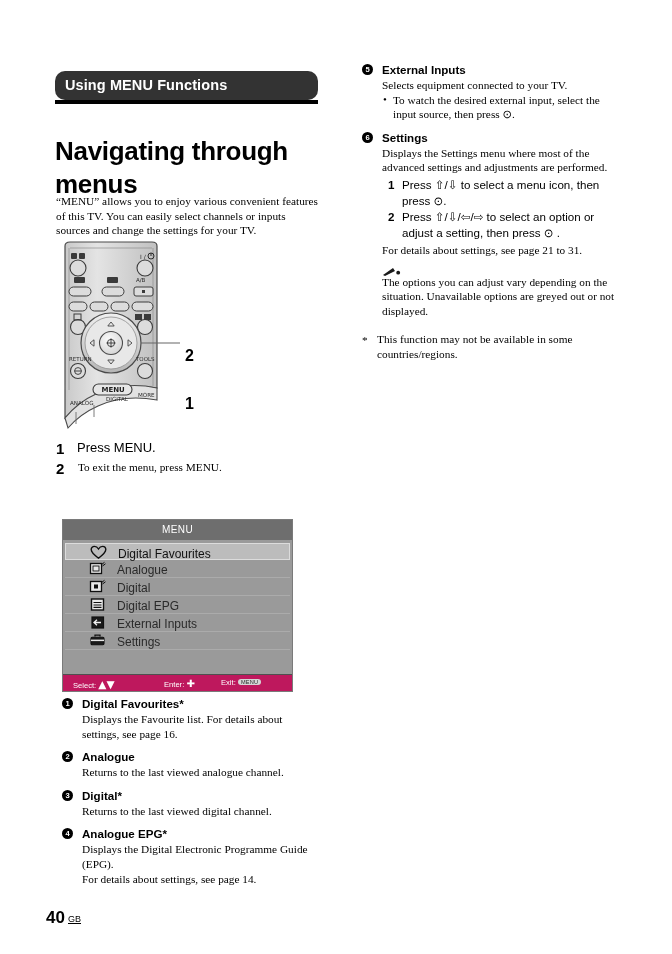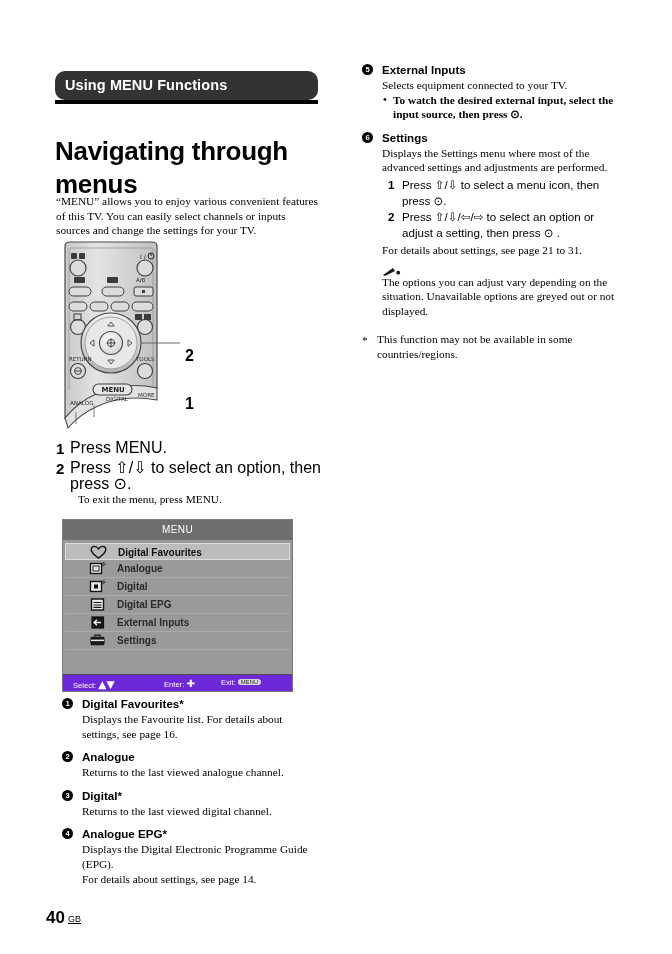--- a/index.html
+++ b/index.html
@@ -111,23 +111,23 @@
     position: absolute;
     left: 0;
     top: 0;
     width: 18px;
     font-family: "Liberation Sans", sans-serif;
     font-weight: bold;
     font-size: 15px;
     line-height: 18px;
   }
   .step-body {
-    margin-left: 14px;
-    font-family: "Liberation Sans", sans-serif;
-    font-size: 16px;
+    margin-left: 21px;
+    font-family: "Liberation Sans", sans-serif;
+    font-size: 13px;
     line-height: 16px;
   }
   .step-sub {
     margin-left: 22px;
     font-family: "Liberation Serif", serif;
     font-size: 11.3px;
     line-height: 15px;
   }
 
   
@@ -176,30 +176,29 @@
     position: absolute;
     left: 24px;
     top: 1px;
     width: 17px;
     height: 15px;
   }
   .osd-text {
     position: absolute;
     left: 52px;
     top: 3px;
-    font-size: 10px;
+    font-size: 12px;
     color: #2a2a2a;
-    font-weight: bold;
   }
   .osd-row.sel .osd-text { color: #111; }
   .osd-footer {
     position: absolute;
     left: 0; right: 0; bottom: 0;
     height: 16px;
-    background: #6d28d9;
+    background: #be185d;
     border-top: 1px solid #4f4f4f;
     color: #ffffff;
     font-size: 7.6px;
   }
   .osd-f-item {
     position: absolute;
     top: 3px;
     white-space: nowrap;
   }
   .f-sel { left: 10px; }
@@ -263,21 +262,20 @@
   .legend-dash {
     padding-left: 20px;
     position: relative;
     font-family: "Liberation Serif", serif;
     font-size: 11.3px;
     line-height: 14.6px;
   }
   .dash-row {
     position: relative;
     padding-left: 11px;
-    font-weight: bold;
   }
   .dash-row::before {
     content: "\2022";
     position: absolute;
     left: 1px;
     top: -1px;
     font-size: 11px;
   }
 
   .substeps { padding-left: 26px; margin-top: 2px; }
@@ -445,21 +443,20 @@
 <div class="callout-2">2</div>
 <div class="callout-1">1</div>
 
 <div class="steps">
   <div class="step">
     <span class="step-num">1</span>
     <div class="step-body">Press MENU.</div>
   </div>
   <div class="step">
     <span class="step-num">2</span>
-    <div class="step-body">Press ⇧/⇩ to select an option, then press ⊙.</div>
     <div class="step-sub">To exit the menu, press MENU.</div>
   </div>
 </div>
 
 <div class="osd">
   <div class="osd-title">MENU</div>
   <div class="osd-body">
 
     <div class="osd-row sel">
       <span class="osd-icon">

